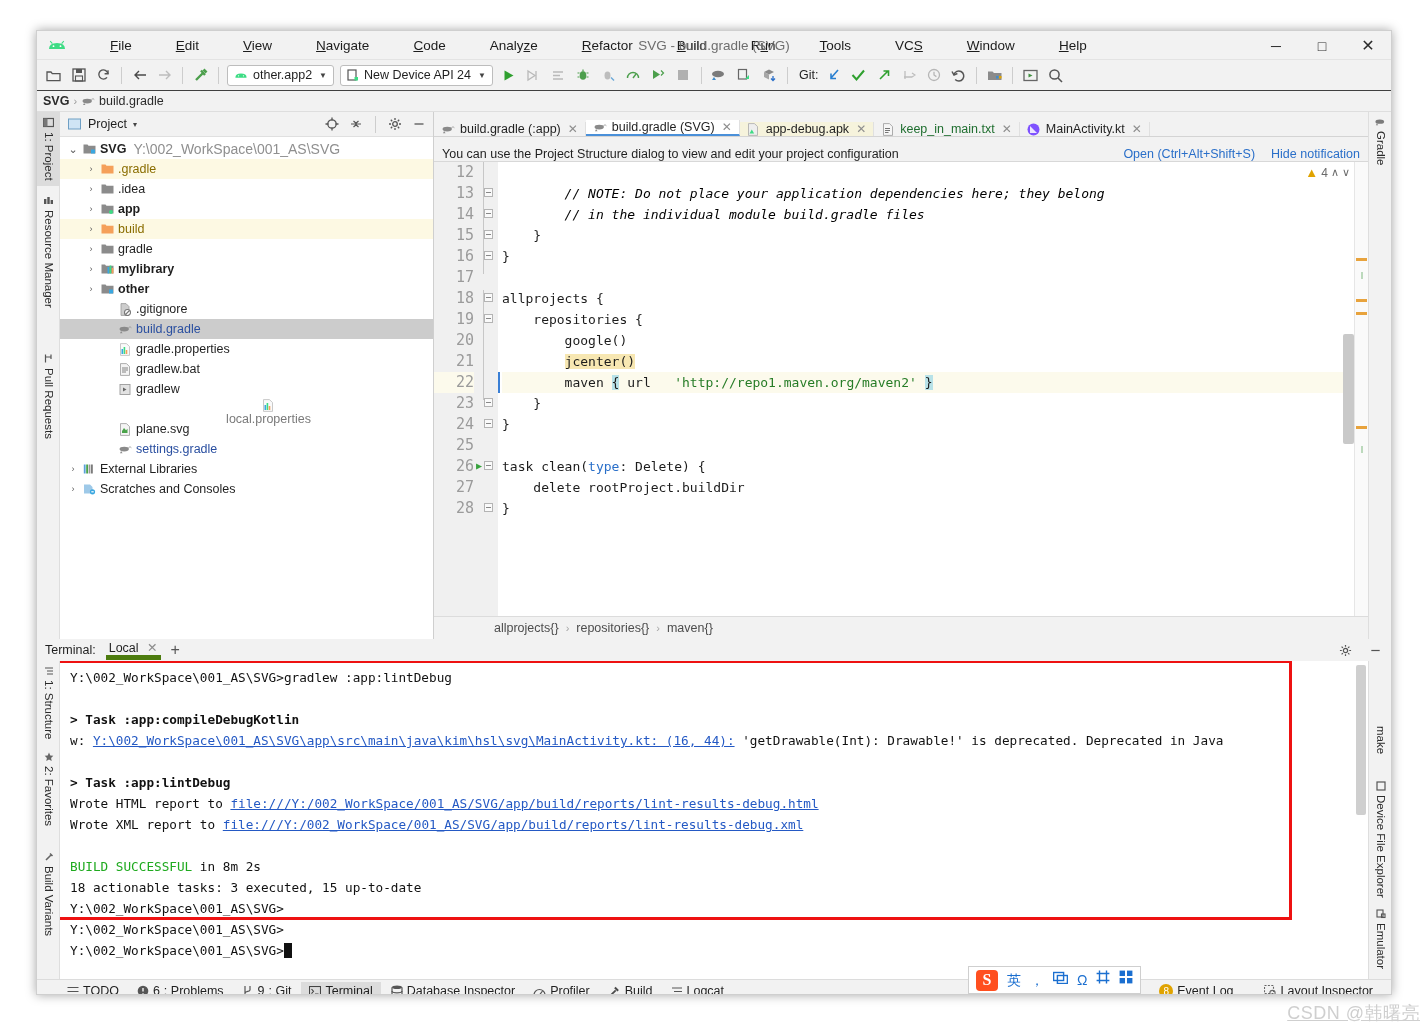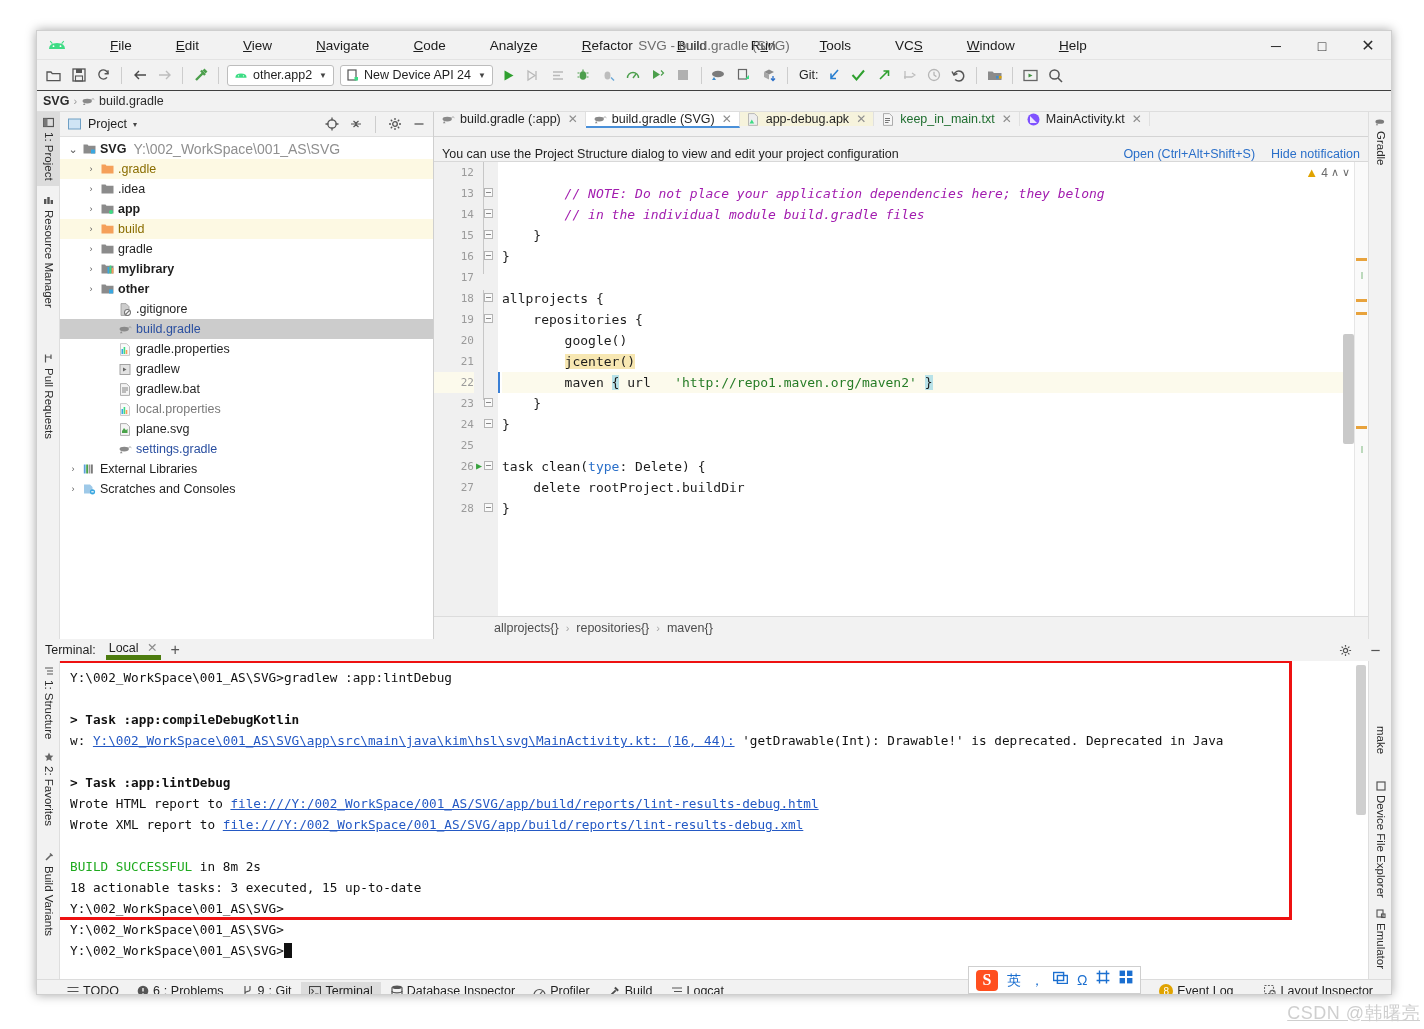--- a/index.html
+++ b/index.html
@@ -118,21 +118,21 @@
   .tnode.hl { background: #fdf9e3; }
   .tnode.sel { background: #cccccc; }
   .lbl.b { font-weight: bold; }
   .lbl.orange { color: #8a6d00; }
   .lbl.blue { color: #2a4fa0; }
   .lbl.gray { color: #7a7a7a; }
 
   
   .editor-area { flex: 1; display: flex; flex-direction: column; background: #fff; min-width: 0; }
   .tabs-row {
-    height: 25px; background: #f2f2f2; display: flex; align-items: flex-start;
+    height: 25px; background: #f2f2f2; display: flex; align-items: flex-end;
     border-bottom: 1px solid #d4d4d4;
   }
   .etab {
     display: flex; align-items: center; gap: 5px; padding: 0 7px;
     font-size: 12.5px; color: #1f1f1f; white-space: nowrap; border-right: 1px solid #e0e0e0;
   }
   .etab.active { background: #ffffff; border-bottom: 2px solid #4a90d9; }
   .etab.apk { background: #f6f3dc; }
   .etab .x { color: #8d8d8d; font-size: 12px; margin-left: 2px; }
   .etab .eico { width: 14px; height: 14px; display:flex; align-items:center; justify-content:center; }
@@ -141,37 +141,37 @@
   .notif-bar {
     height: 25px; background: #f2f2f2; display: flex; align-items: flex-end;
     padding: 0 8px; font-size: 12.5px; color: #1f1f1f; border-bottom: 1px solid #d8d8d8;
   }
   .notif-bar .spacer { flex: 1; }
   .notif-bar a { color: #2a6fc9; text-decoration: none; margin-left: 16px; }
 
   .code-wrap { flex: 1; display: flex; position: relative; overflow: hidden; background: #fff; }
   .gutter {
     width: 46px; background: #f0f0f0; text-align: right; padding-right: 6px;
-    font-family: "DejaVu Sans Mono", monospace; font-size: 11px; color: #9b9b9b;
+    font-family: "DejaVu Sans Mono", monospace; font-size: 15px; color: #9b9b9b;
     padding-top: 0;
   }
   .gl { height: 21px; line-height: 21px; }
   .foldcol { width: 18px; background: #f0f0f0; position: relative; }
   .fold { position: absolute; left: 4px; width: 9px; height: 9px; border: 1px solid #b4b4b4;
     background: #fafafa; }
   .fold:after { content: ""; position: absolute; left: 1px; top: 3px; width: 5px; height: 1px; background: #888; }
   .code {
     flex: 1; position: relative;
     font-family: "DejaVu Sans Mono", monospace; font-size: 13px; color: #1c1c1c;
     padding-left: 4px;
     white-space: pre;
   }
   .cl { height: 21px; line-height: 21px; }
   .cl.hlline { background: #fcfaec; }
-  .cmt { color: #a21caf; font-style: italic; margin-top: 8px; }
+  .cmt { color: #000000; font-style: italic; margin-top: 8px; }
   .str { color: #267c26; }
   .tp { color: #2a6fc9; }
   .hlmatch { background: #f7e7b2; }
   .brace-hl { background: #b8e2e8; }
   .caret-mark { position: absolute; left: 0; top: 0; width: 2px; height: 21px; background: #3a7fd5; }
   .runmark { position: absolute; left: 30px; color: #37a23d; font-size: 10px; }
 
   
   .markers {
     width: 14px; background: #fafafa; border-left: 1px solid #e6e6e6; position: relative;
@@ -668,37 +668,37 @@
                   <rect x="4.6" y="4" width="1.6" height="7" fill="#3ddc84"></rect>
                   <rect x="6.7" y="7" width="1.6" height="4" fill="#f5a05a"></rect>
                 </svg>
               </span>
               <span class="lbl ">gradle.properties</span>
             </div>
             <div class="tnode" style="padding-left: 42px;">
               <span class="arw"></span>
               <span class="ic">
                 <svg width="12" height="13" viewBox="0 0 12 13">
+                  <path d="M1.5 0.6h6l3 3v8.8h-9z" fill="#f4f4f4" stroke="#9b9b9b" stroke-width="0.8"></path>
+                  <path d="M3 5h6M3 7h6M3 9h4" stroke="#777" stroke-width="0.9"></path>
+                </svg>
+              </span>
+              <span class="lbl ">gradlew.bat</span>
+            </div>
+            <div class="tnode" style="padding-left: 42px;">
+              <span class="arw"></span>
+              <span class="ic">
+                <svg width="12" height="13" viewBox="0 0 12 13">
                   <rect x="1" y="1.5" width="10" height="10" fill="#e3e3e3" stroke="#9b9b9b" stroke-width="0.9"></rect>
                   <path d="M4 4.5l3.5 2L4 8.5z" fill="#666"></path>
                 </svg>
               </span>
               <span class="lbl ">gradlew</span>
             </div>
-            <div class="tnode" style="padding-left: 42px;">
-              <span class="arw"></span>
-              <span class="ic">
-                <svg width="12" height="13" viewBox="0 0 12 13">
-                  <path d="M1.5 0.6h6l3 3v8.8h-9z" fill="#f4f4f4" stroke="#9b9b9b" stroke-width="0.8"></path>
-                  <path d="M3 5h6M3 7h6M3 9h4" stroke="#777" stroke-width="0.9"></path>
-                </svg>
-              </span>
-              <span class="lbl ">gradlew.bat</span>
-            </div>
-            <div class="tnode" style="padding-left: 42px;">
+            <div class="tnode" style="padding-left: 42px; flex-direction: column;">
               <span class="arw"></span>
               <span class="ic">
                 <svg width="12" height="13" viewBox="0 0 12 13">
                   <path d="M1.5 0.6h6l3 3v8.8h-9z" fill="#fafafa" stroke="#bbb" stroke-width="0.8"></path>
                   <rect x="2.5" y="6" width="1.6" height="5" fill="#3aa7e0"></rect>
                   <rect x="4.6" y="4" width="1.6" height="7" fill="#3ddc84"></rect>
                   <rect x="6.7" y="7" width="1.6" height="4" fill="#f5a05a"></rect>
                 </svg>
               </span>
               <span class="lbl gray">local.properties</span>

